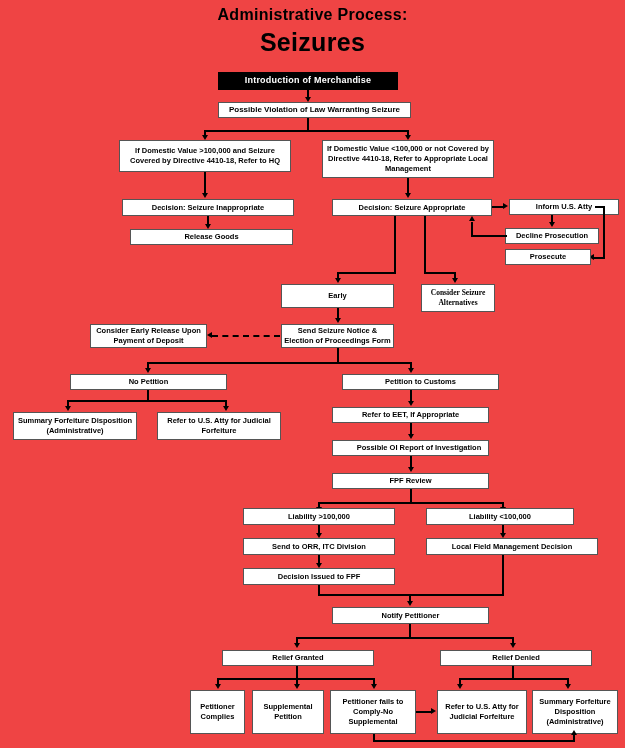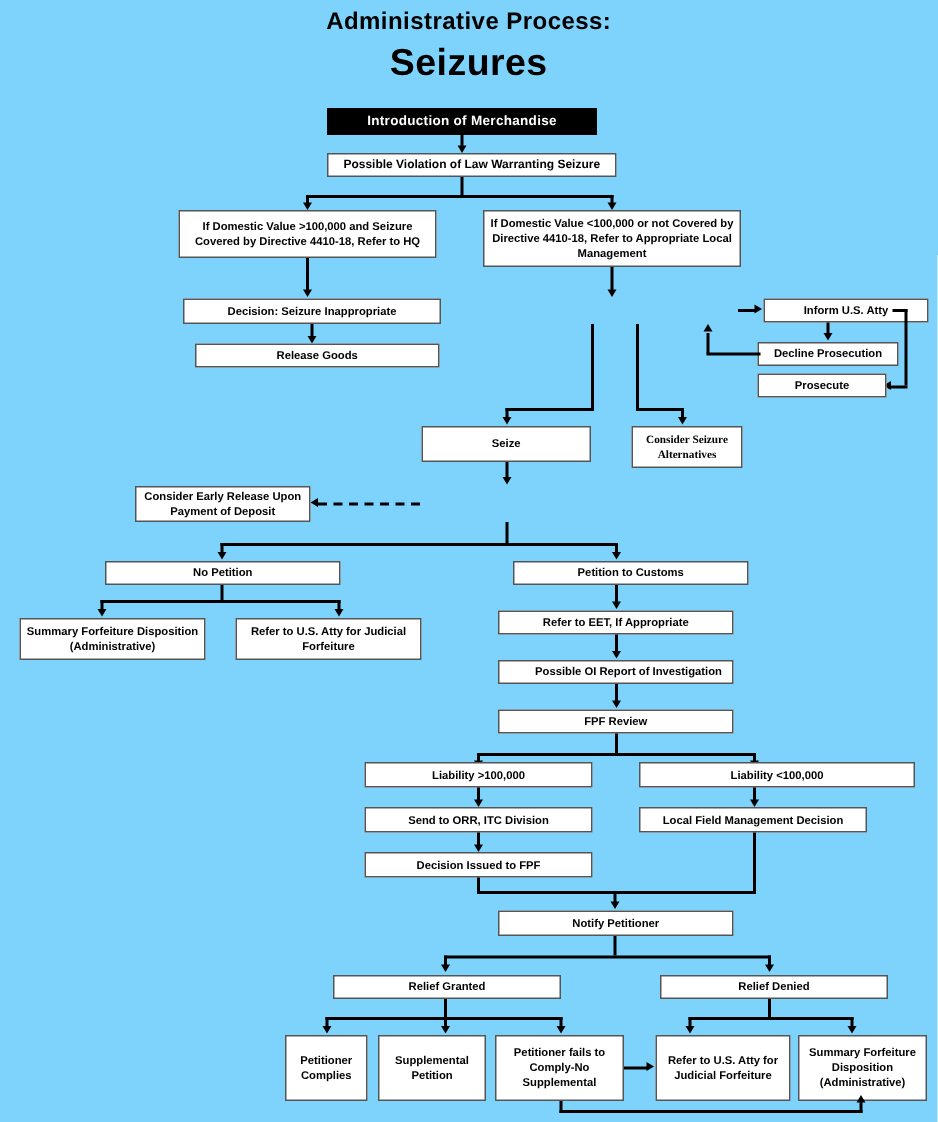--- a/index.html
+++ b/index.html
@@ -9,21 +9,21 @@
   }
   body {
     font-family: "Liberation Sans", sans-serif;
     color: #000000;
   }
   #page {
     position: relative;
     width: 625px;
     height: 748px;
     overflow: hidden;
-    background: #7dd3fc;
+    background: #ef4444;
   }
 
   
   .title-main {
     position: absolute;
     left: 0;
     width: 625px;
     text-align: center;
     font-weight: bold;
     letter-spacing: 0.3px;
@@ -134,20 +134,21 @@
   <div class="box" style="left:119px; top:140px; width:172px; height:32px;">If Domestic Value &gt;100,000 and Seizure Covered by Directive 4410-18, Refer to HQ</div>
   <div class="box" style="left:322px; top:140px; width:172px; height:38px;">If Domestic Value &lt;100,000 or not Covered by Directive 4410-18, Refer to Appropriate Local Management</div>
 
   <div class="vline" style="left:204px; top:172px; height:22px;"></div>
   <div class="arrow-d" style="left:201.5px; top:193px;"></div>
 
   <div class="vline" style="left:407px; top:178px; height:16px;"></div>
   <div class="arrow-d" style="left:404.5px; top:193px;"></div>
 
   <div class="box" style="left:122px; top:199px; width:172px; height:17px;">Decision: Seizure Inappropriate</div>
+  <div class="box" style="left:332px; top:199px; width:160px; height:17px;">Decision: Seizure Appropriate</div>
 
   <div class="vline" style="left:207px; top:216px; height:10px;"></div>
   <div class="arrow-d" style="left:204.5px; top:224px;"></div>
   <div class="box" style="left:130px; top:229px; width:163px; height:16px;">Release Goods</div>
 
   <div class="hline" style="left:492px; top:206px; width:12px;"></div>
   <div class="arrow-r" style="left:503px; top:202.5px;"></div>
 
   <div class="box" style="left:509px; top:199px; width:110px; height:16px;">Inform U.S. Atty</div>
 
@@ -168,26 +169,27 @@
   <div class="vline" style="left:394px; top:216px; height:58px;"></div>
   <div class="hline" style="left:337px; top:272px; width:59px;"></div>
   <div class="vline" style="left:337px; top:272px; height:8px;"></div>
   <div class="arrow-d" style="left:334.5px; top:278px;"></div>
 
   <div class="vline" style="left:424px; top:216px; height:58px;"></div>
   <div class="hline" style="left:424px; top:272px; width:32px;"></div>
   <div class="vline" style="left:454px; top:272px; height:8px;"></div>
   <div class="arrow-d" style="left:451.5px; top:278px;"></div>
 
-  <div class="box" style="left:281px; top:284px; width:113px; height:24px;">Seize</div>
+  <div class="box" style="left:281px; top:284px; width:113px; height:24px;">Early</div>
   <div class="box" style="left:421px; top:284px; width:74px; height:28px;font-family:Liberation Serif, serif;">Consider Seizure Alternatives</div>
 
   <div class="vline" style="left:337px; top:308px; height:12px;"></div>
   <div class="arrow-d" style="left:334.5px; top:318px;"></div>
 
+  <div class="box" style="left:281px; top:324px; width:113px; height:24px;">Send Seizure Notice &amp; Election of Proceedings Form</div>
 
   <div class="dashed-h" style="left:212px; top:335px; width:68px;"></div>
   <div class="arrow-l" style="left:207px; top:332px;"></div>
   <div class="box" style="left:90px; top:324px; width:117px; height:24px;">Consider Early Release Upon Payment of Deposit</div>
 
   <div class="vline" style="left:337px; top:348px; height:14px;"></div>
   <div class="hline" style="left:147px; top:362px; width:265px;"></div>
   <div class="vline" style="left:147px; top:362px; height:8px;"></div>
   <div class="vline" style="left:410px; top:362px; height:8px;"></div>
   <div class="arrow-d" style="left:144.5px; top:368px;"></div>
@@ -219,29 +221,29 @@
   <div class="box" style="left:332px; top:473px; width:157px; height:16px;">FPF Review</div>
 
   <div class="vline" style="left:410px; top:489px; height:13px;"></div>
   <div class="hline" style="left:318px; top:502px; width:186px;"></div>
   <div class="vline" style="left:318px; top:502px; height:7px;"></div>
   <div class="vline" style="left:502px; top:502px; height:7px;"></div>
   <div class="arrow-d" style="left:315.5px; top:507px;"></div>
   <div class="arrow-d" style="left:499.5px; top:507px;"></div>
 
   <div class="box" style="left:243px; top:508px; width:152px; height:17px;">Liability &gt;100,000</div>
-  <div class="box" style="left:426px; top:508px; width:184px; height:17px;">Liability &lt;100,000</div>
+  <div class="box" style="left:426px; top:508px; width:148px; height:17px;">Liability &lt;100,000</div>
 
   <div class="vline" style="left:318px; top:525px; height:10px;"></div>
   <div class="arrow-d" style="left:315.5px; top:533px;"></div>
   <div class="box" style="left:243px; top:538px; width:152px; height:17px;">Send to ORR, ITC Division</div>
 
   <div class="vline" style="left:502px; top:525px; height:10px;"></div>
   <div class="arrow-d" style="left:499.5px; top:533px;"></div>
-  <div class="box" style="left:426px; top:538px; width:152px; height:17px;">Local Field Management Decision</div>
+  <div class="box" style="left:426px; top:538px; width:172px; height:17px;">Local Field Management Decision</div>
 
   <div class="vline" style="left:318px; top:555px; height:10px;"></div>
   <div class="arrow-d" style="left:315.5px; top:563px;"></div>
   <div class="box" style="left:243px; top:568px; width:152px; height:17px;">Decision Issued to FPF</div>
 
   <div class="vline" style="left:318px; top:585px; height:9px;"></div>
   <div class="vline" style="left:502px; top:555px; height:39px;"></div>
   <div class="hline" style="left:318px; top:594px; width:186px;"></div>
   <div class="vline" style="left:409px; top:594px; height:9px;"></div>
   <div class="arrow-d" style="left:406.5px; top:601px;"></div>

